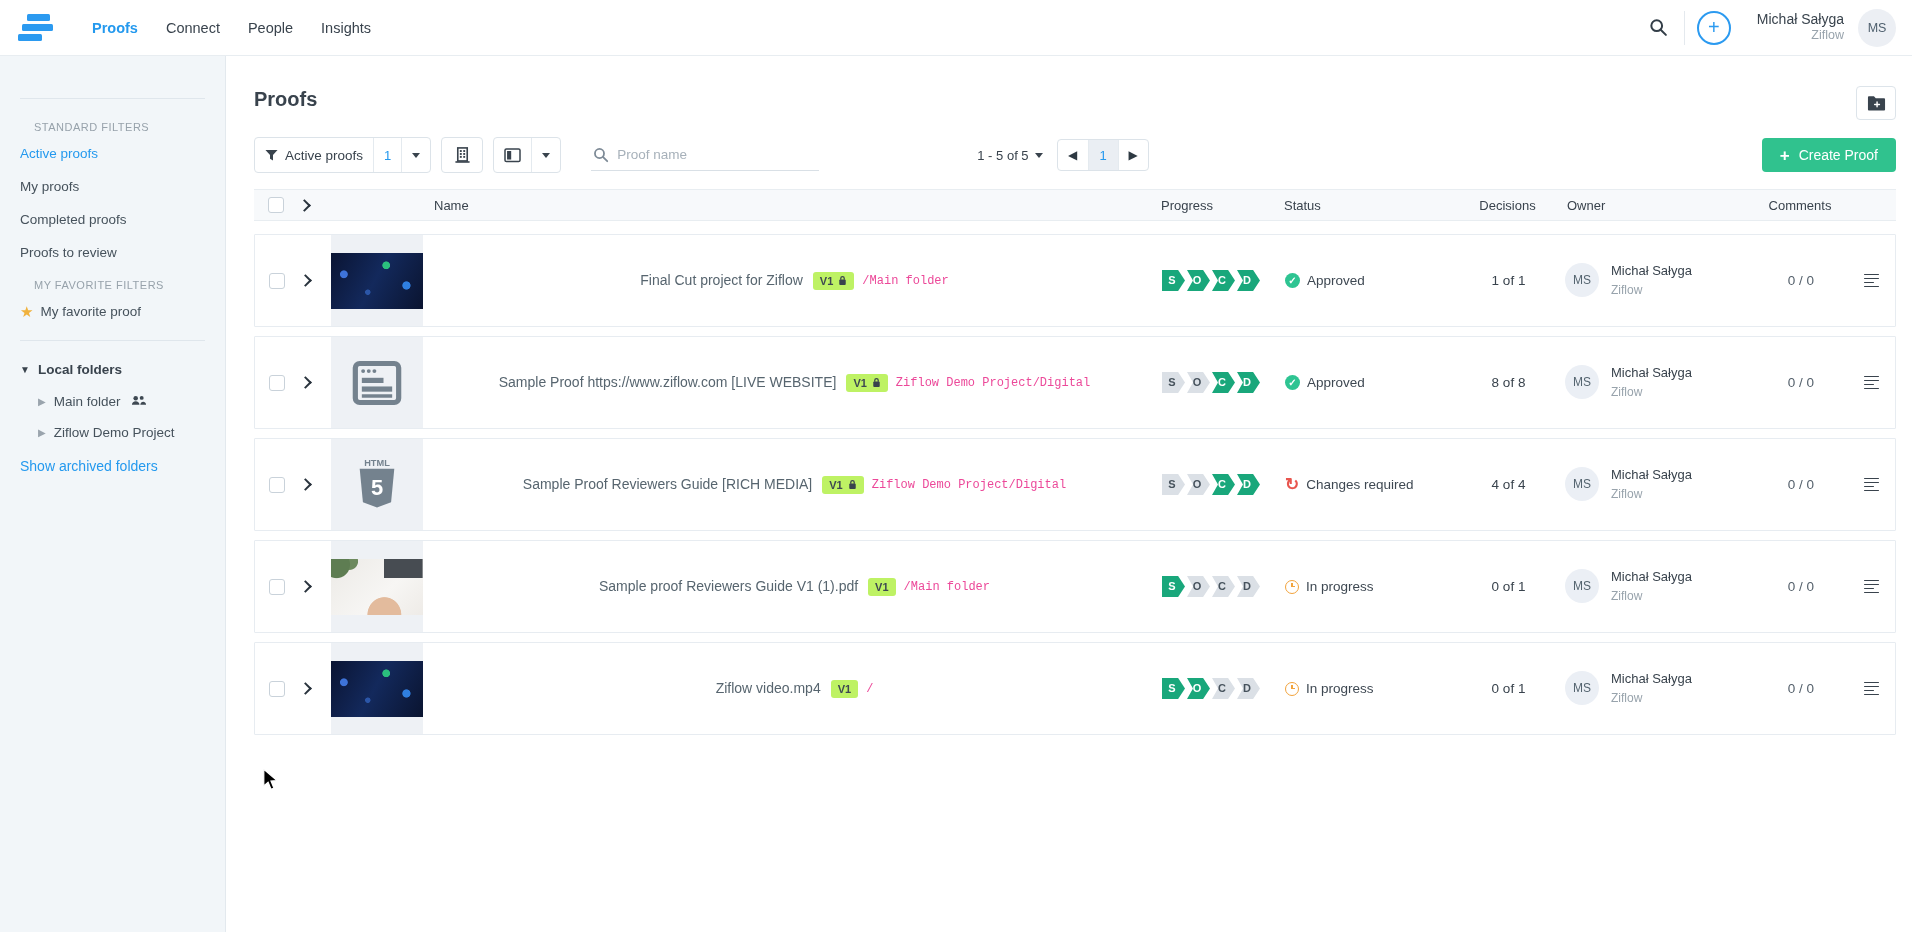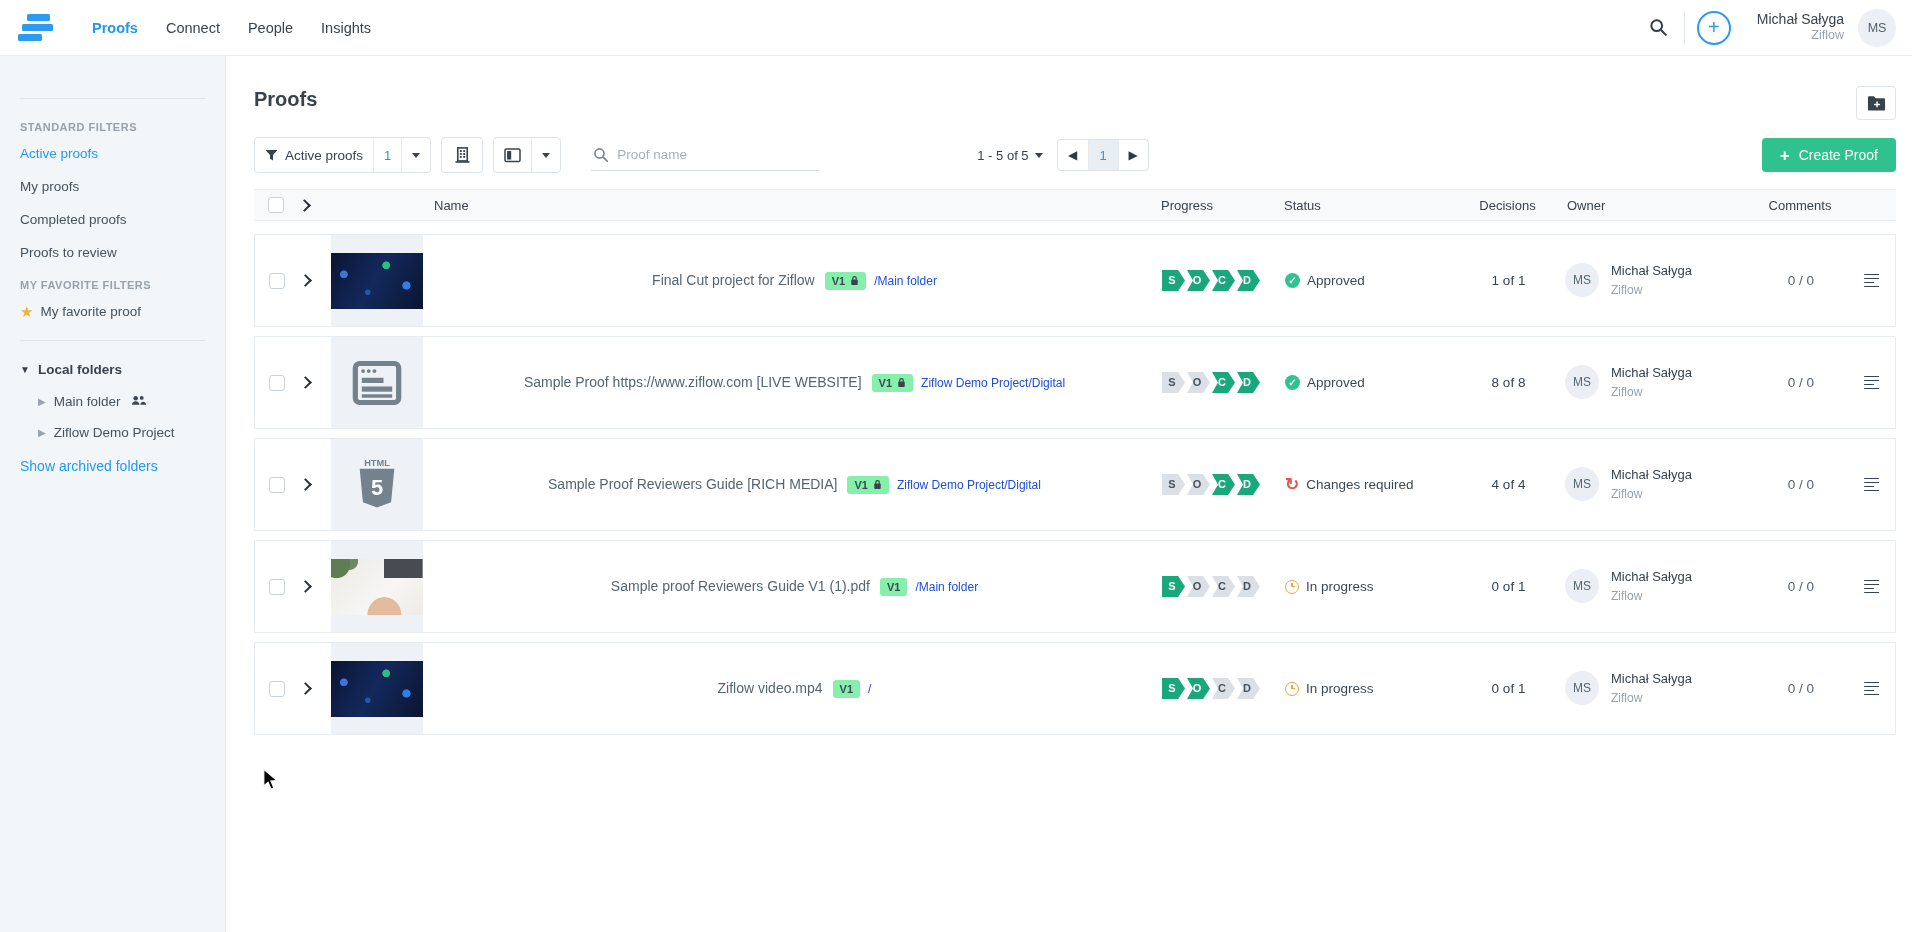--- a/index.html
+++ b/index.html
@@ -26,21 +26,21 @@
   .user-org  { font-size:12.5px; color:#98a3ac; }
   .avatar { width:38px; height:38px; border-radius:50%; background:#eceff4; color:#4e5f6d;
             font-size:12.5px; display:flex; align-items:center; justify-content:center; cursor:pointer; }
 
   
   .sidebar { position:absolute; left:0; top:56px; width:226px; height:876px; background:#f2f6f9;
              border-right:1px solid #e3e9ee; padding:30px 0 0 0; }
   .sb-item { font-size:13.5px; color:#46525c; padding:9px 20px; cursor:pointer; }
   .sb-item.active { color:#2499ee; }
   .sb-divider { height:1px; background:#dfe6ec; margin:12px 20px; }
-  .sb-title { font-size:11px; font-weight:700; letter-spacing:.5px; color:#97a2ab; padding:10px 20px 4px; }
+  .sb-title { font-size:11px; font-weight:400; letter-spacing:.5px; color:#97a2ab; padding:10px 20px 4px;margin-left:14px; }
   .sb-fav { display:flex; align-items:center; gap:7px; }
   .star-ic { color:#f0b23e; font-size:15px; line-height:1; }
   .sb-folders-root { font-size:13.5px; color:#39434d; font-weight:600; padding:9px 20px; display:flex; align-items:center; gap:8px; cursor:pointer; }
   .caret-down { font-size:10px; color:#39434d; }
   .caret-right { font-size:10px; color:#9aa4ad; }
   .sb-folder { font-size:13.5px; color:#46525c; padding:8px 20px 8px 38px; display:flex; align-items:center; gap:8px; cursor:pointer; }
   .sb-link { font-size:14px; color:#2499ee; padding:10px 20px; cursor:pointer; }
   .ppl-ic { margin-left:2px; }
 
   
@@ -104,23 +104,23 @@
         linear-gradient(#474c52,#474c52) no-repeat 100% 0 / 42% 34%,
         radial-gradient(ellipse at 58% 100%, #e3bb9d 0 22%, transparent 23%),
         linear-gradient(135deg,#eceae6 0%, #f7f6f4 60%, #eeebe7 100%); }
   .thumb-ic { display:none; }
   .thumb-web .ic-web { display:block; }
   .thumb-html5 .ic-html5 { display:block; }
 
   .name-cell { display:flex; flex-direction:row; justify-content:center; gap:10px; padding-left:12px; }
   .proof-name { font-size:14px; color:#57656f; cursor:pointer; }
   .meta-line { display:flex; align-items:center; gap:8px; }
-  .ver-badge { background:#86efac; border-radius:3px; padding:3px 7px; display:flex; align-items:center; gap:5px; }
+  .ver-badge { background:#bef264; border-radius:3px; padding:3px 7px; display:flex; align-items:center; gap:5px; }
   .ver-txt { font-size:11px; font-weight:700; color:#3e4852; }
-  .proof-path { font-size:12px; color:#1d4ed8; }
+  .proof-path { font-size:12px; color:#ec4899;font-family:Liberation Mono, monospace; }
 
   .progress-cell { display:flex; padding-left:8px; }
   .socd { width:23px; height:21px; font-size:11px; font-weight:700; line-height:21px; text-align:center;
           margin-right:2px; clip-path:polygon(0 0, 70% 0, 100% 50%, 70% 100%, 0 100%, 26% 50%); padding-right:3px; }
   .socd-first { clip-path:polygon(0 0, 70% 0, 100% 50%, 70% 100%, 0 100%); padding-right:3px; }
   .socd-on  { background:#19a77b; color:#fff; }
   .socd-off { background:#dbe0e6; color:#46525c; }
 
   .status-cell { display:flex; align-items:center; gap:7px; padding-left:6px; font-size:13.5px; color:#3e4852; }
   .status-icon { position:relative; display:inline-block; flex:0 0 auto; }

